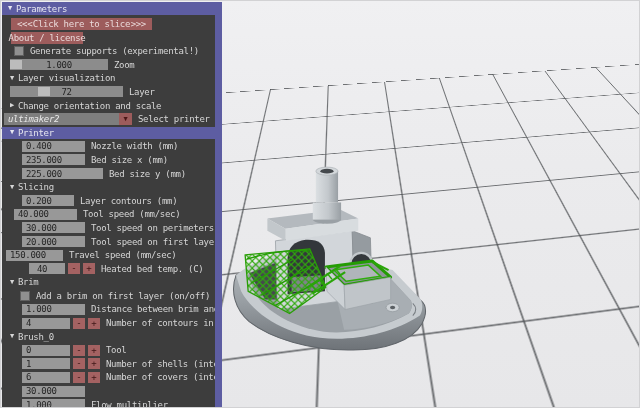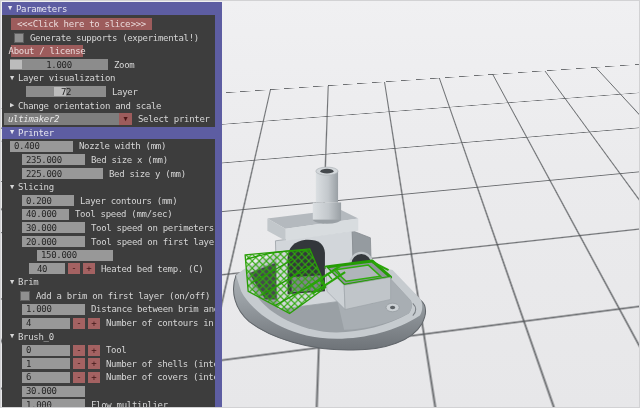--- a/index.html
+++ b/index.html
@@ -161,39 +161,39 @@
   </div>
   <div class="rows">
       <div class="prow">
         <button class="btn slice">
           <span>&lt;&lt;&lt;</span>
           <span>Click here to slice</span>
           <span>&gt;&gt;&gt;</span>
         </button>
       </div>
       <div class="prow">
+        <button class="btn about">About / license</button>
+      </div>
+      <div class="prow">
         <span class="checkbox" style="margin-left: 12px;"></span>
         <span class="flabel">Generate supports (experimental!)</span>
-      </div>
-      <div class="prow">
-        <button class="btn about">About / license</button>
       </div>
       <div class="prow">
         <div class="slider" style="margin-left: 8px; width: 98px;">
           <div class="handle" style="left: 0px;"></div>
           <div class="sval">1.000</div>
         </div>
         <span class="flabel">Zoom</span>
       </div>
       <div class="prow">
         <span class="tri" style="margin-left: 8px;">▼</span>
         <span>Layer visualization</span>
       </div>
       <div class="prow">
-        <div class="slider" style="margin-left: 24px; width: 80px;">
+        <div class="slider" style="margin-left: 8px; width: 113px;">
           <div class="handle" style="left: 28px;"></div>
           <div class="sval">72</div>
         </div>
         <span class="flabel">Layer</span>
       </div>
       <div class="prow">
         <span class="tri" style="margin-left: 8px;">▶</span>
         <span>Change orientation and scale</span>
       </div>
       <div class="prow">
@@ -203,53 +203,54 @@
         </div>
         <span class="flabel">Select printer</span>
       </div>
       <div class="prow">
         <div class="hdr-blue">
           <span class="tri">▼</span>
           <span>Printer</span>
         </div>
       </div>
       <div class="prow">
-        <span class="fieldbox" style="margin-left: 8px; width: 63px; text-align: center;">0.400</span>
+        <span class="fieldbox" style="margin-left: 20px; width: 63px; text-align: center;">0.400</span>
         <span class="flabel">Nozzle width (mm)</span>
       </div>
       <div class="prow">
         <span class="fieldbox" style="margin-left: 20px; width: 63px;">235.000</span>
         <span class="flabel">Bed size x (mm)</span>
       </div>
       <div class="prow">
         <span class="fieldbox" style="margin-left: 20px; width: 81px;">225.000</span>
         <span class="flabel">Bed size y (mm)</span>
       </div>
       <div class="prow">
         <span class="tri" style="margin-left: 8px;">▼</span>
         <span>Slicing</span>
       </div>
       <div class="prow">
         <span class="fieldbox" style="margin-left: 20px; width: 52px;">0.200</span>
         <span class="flabel">Layer contours (mm)</span>
       </div>
       <div class="prow">
-        <span class="fieldbox" style="margin-left: 20px; width: 47px;">40.000</span>
+        <span class="fieldbox" style="margin-left: 12px; width: 63px;">40.000</span>
         <span class="flabel">Tool speed (mm/sec)</span>
       </div>
       <div class="prow">
         <span class="fieldbox" style="margin-left: 20px; width: 63px;">30.000</span>
         <span class="flabel">Tool speed on perimeters (mm</span>
       </div>
       <div class="prow">
         <span class="fieldbox" style="margin-left: 20px; width: 63px;">20.000</span>
         <span class="flabel">Tool speed on first layer (m</span>
       </div>
       <div class="prow">
-        <span class="fieldbox" style="margin-left: 35px; width: 76px;">150.000</span>
+        <span class="fieldbox" style="margin-left: 4px; width: 57px;">150.000</span>
+        <span class="flabel">Travel speed (mm/sec)</span>
       </div>
       <div class="prow">
         <span class="fieldbox" style="margin-left: 27px; width: 36px; padding-left: 8px;">40</span>
         <button class="step-btn">-</button>
         <button class="step-btn">+</button>
         <span class="flabel">Heated bed temp. (C)</span>
       </div>
       <div class="prow">
         <span class="tri" style="margin-left: 8px;">▼</span>
         <span>Brim</span>

